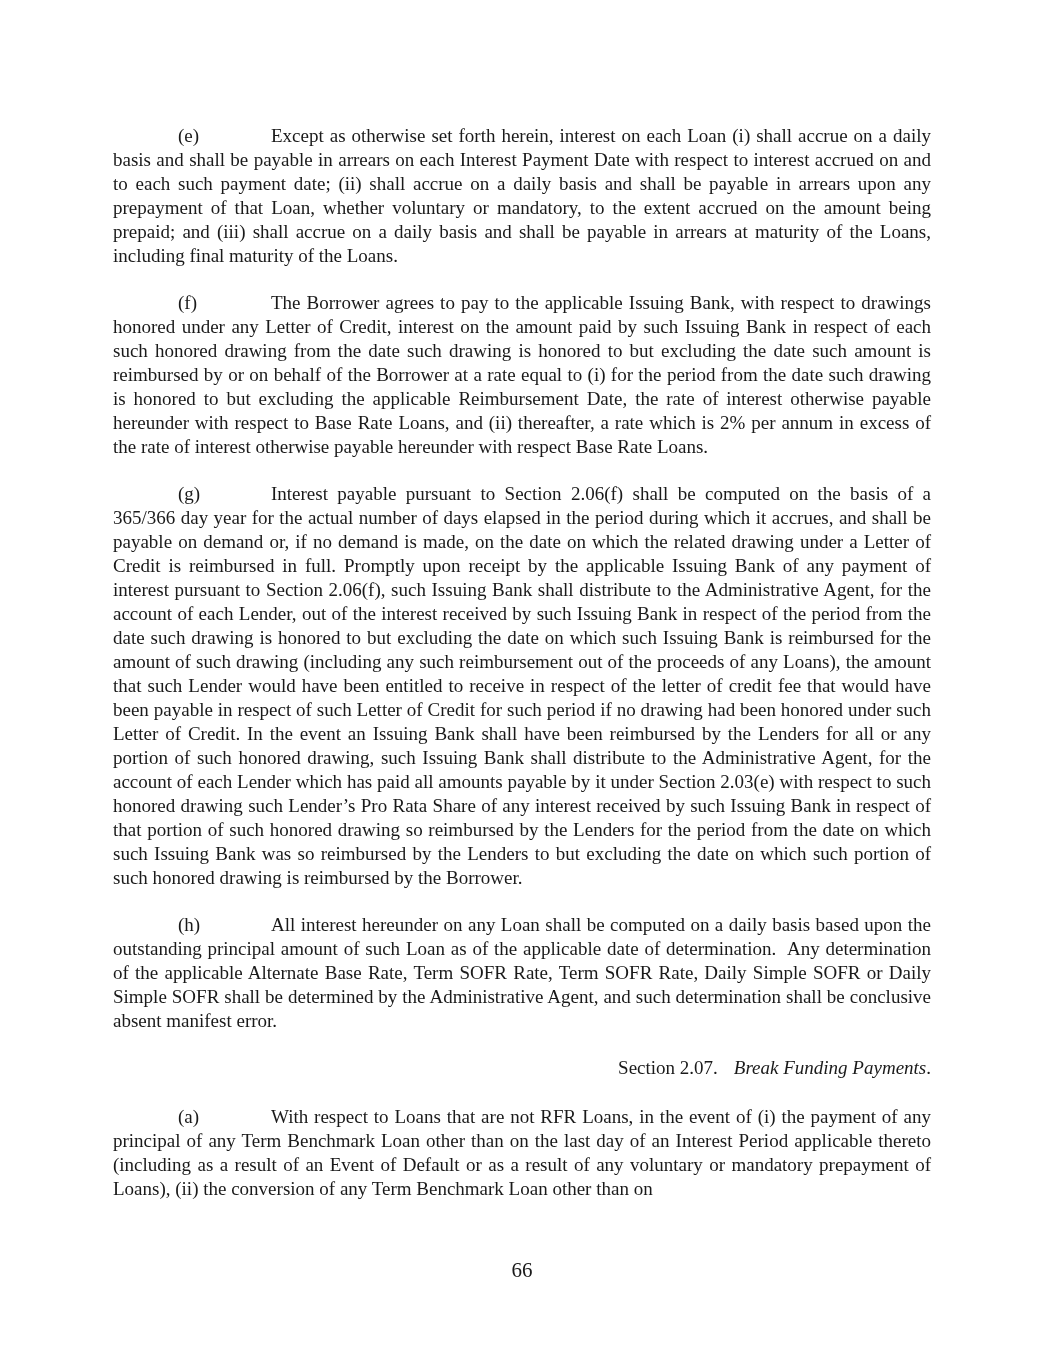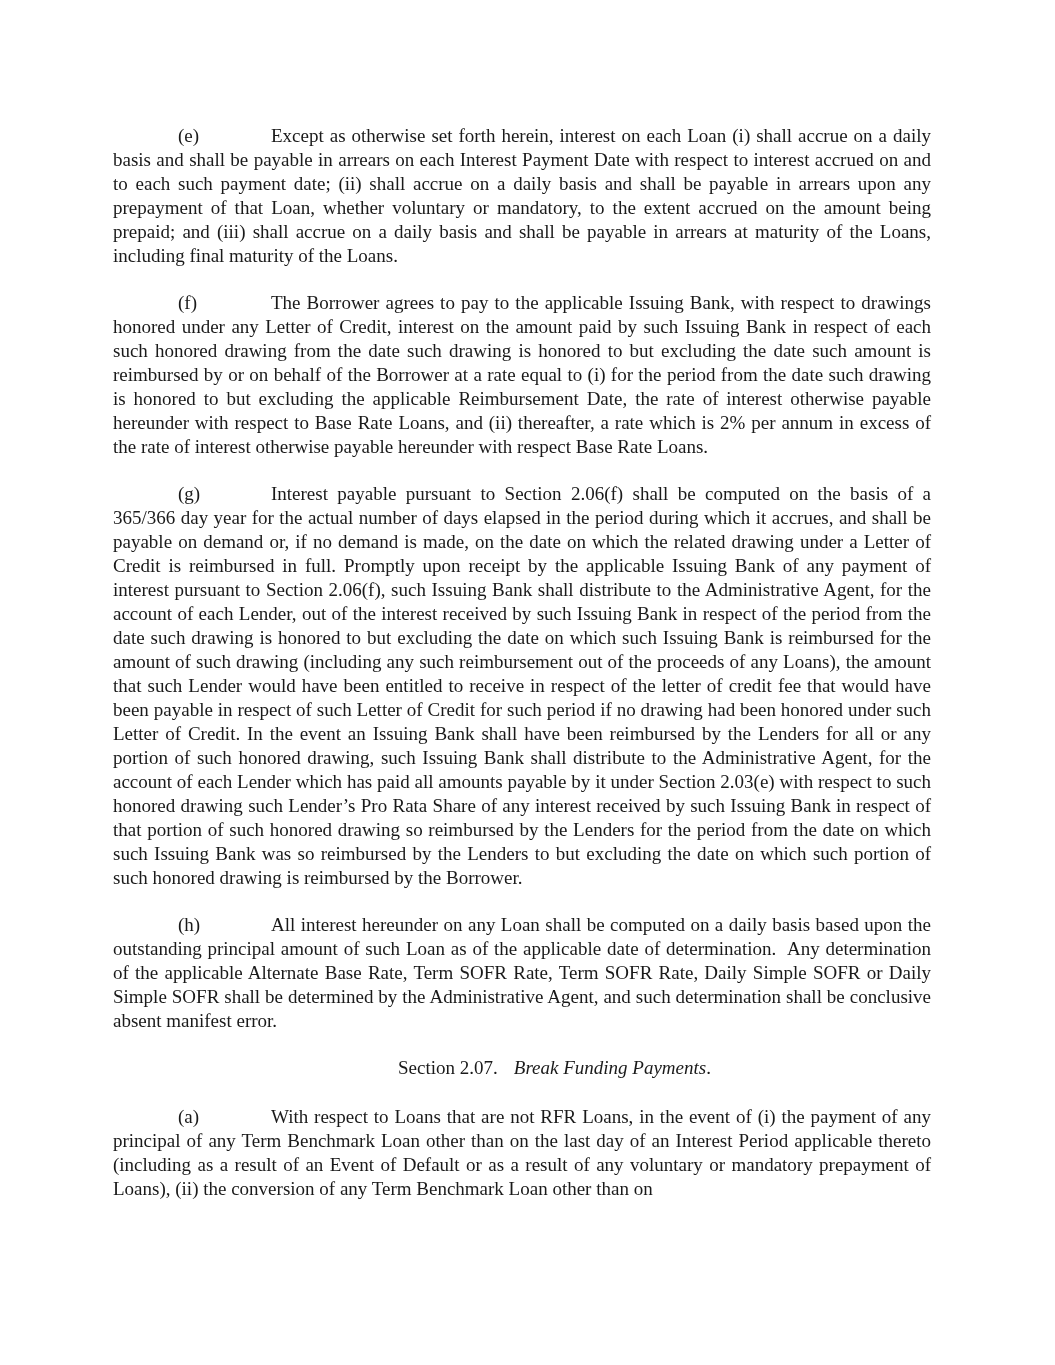--- a/index.html
+++ b/index.html
@@ -23,21 +23,21 @@
     width: 818px;
   }
   .para {
     margin: 4px 0 23px 0;
     font-size: 19px;
     line-height: 24px;
     text-align: justify;
     text-indent: 65px;
   }
   .para.heading {
-    text-align: center;
+    text-align: right;
     margin-bottom: 25px;
   }
   .tab-label {
     display: inline-block;
     width: 93px;
     text-indent: 0;
   }
   .heading-label {
     margin-right: 16px;
   }
@@ -58,13 +58,14 @@
 
 <div class="page">
   <div class="content">
       <p class="para"><span class="tab-label">(e)</span><span>Except as otherwise set forth herein, interest on each Loan (i) shall accrue on a daily basis and shall be payable in arrears on each Interest Payment Date with respect to interest accrued on and to each such payment date; (ii) shall accrue on a daily basis and shall be payable in arrears upon any prepayment of that Loan, whether voluntary or mandatory, to the extent accrued on the amount being prepaid; and (iii) shall accrue on a daily basis and shall be payable in arrears at maturity of the Loans, including final maturity of the Loans.</span></p>
       <p class="para"><span class="tab-label">(f)</span><span>The Borrower agrees to pay to the applicable Issuing Bank, with respect to drawings honored under any Letter of Credit, interest on the amount paid by such Issuing Bank in respect of each such honored drawing from the date such drawing is honored to but excluding the date such amount is reimbursed by or on behalf of the Borrower at a rate equal to (i) for the period from the date such drawing is honored to but excluding the applicable Reimbursement Date, the rate of interest otherwise payable hereunder with respect to Base Rate Loans, and (ii) thereafter, a rate which is 2% per annum in excess of the rate of interest otherwise payable hereunder with respect Base Rate Loans.</span></p>
       <p class="para"><span class="tab-label">(g)</span><span>Interest payable pursuant to </span><span class="u">Section 2.06(f)</span><span> shall be computed on the basis of a 365/366 day year for the actual number of days elapsed in the period during which it accrues, and shall be payable on demand or, if no demand is made, on the date on which the related drawing under a Letter of Credit is reimbursed in full. Promptly upon receipt by the applicable Issuing Bank of any payment of interest pursuant to </span><span class="u">Section 2.06(f)</span><span>, such Issuing Bank shall distribute to the Administrative Agent, for the account of each Lender, out of the interest received by such Issuing Bank in respect of the period from the date such drawing is honored to but excluding the date on which such Issuing Bank is reimbursed for the amount of such drawing (including any such reimbursement out of the proceeds of any Loans), the amount that such Lender would have been entitled to receive in respect of the letter of credit fee that would have been payable in respect of such Letter of Credit for such period if no drawing had been honored under such Letter of Credit. In the event an Issuing Bank shall have been reimbursed by the Lenders for all or any portion of such honored drawing, such Issuing Bank shall distribute to the Administrative Agent, for the account of each Lender which has paid all amounts payable by it under </span><span class="u">Section 2.03(e)</span><span> with respect to such honored drawing such Lender’s Pro Rata Share of any interest received by such Issuing Bank in respect of that portion of such honored drawing so reimbursed by the Lenders for the period from the date on which such Issuing Bank was so reimbursed by the Lenders to but excluding the date on which such portion of such honored drawing is reimbursed by the Borrower.</span></p>
       <p class="para"><span class="tab-label">(h)</span><span>All interest hereunder on any Loan shall be computed on a daily basis based upon the outstanding principal amount of such Loan as of the applicable date of determination.&nbsp; Any determination of the applicable Alternate Base Rate, Term SOFR Rate, Term SOFR Rate, Daily Simple SOFR or Daily Simple SOFR shall be determined by the Administrative Agent, and such determination shall be conclusive absent manifest error.</span></p>
       <p class="para heading"><span class="heading-label">Section 2.07.</span><span class="i">Break Funding Payments</span><span>.</span></p>
       <p class="para"><span class="tab-label">(a)</span><span>With respect to Loans that are not RFR Loans, in the event of (i) the payment of any principal of any Term Benchmark Loan other than on the last day of an Interest Period applicable thereto (including as a result of an Event of Default or as a result of any voluntary or mandatory prepayment of Loans), (ii) the conversion of any Term Benchmark Loan other than on</span></p>
     </div>
+  <div class="page-number">66</div>
 </div>
 
 </body></html>

